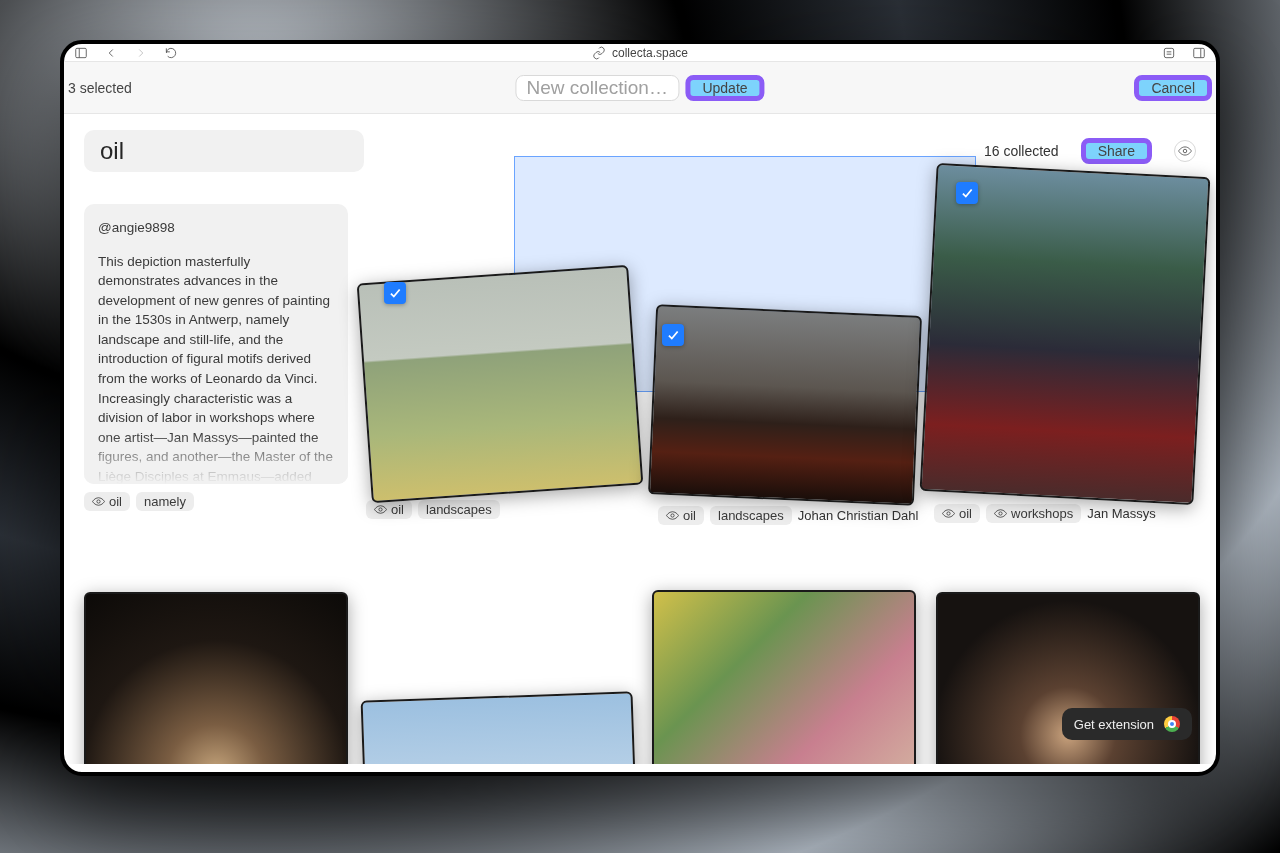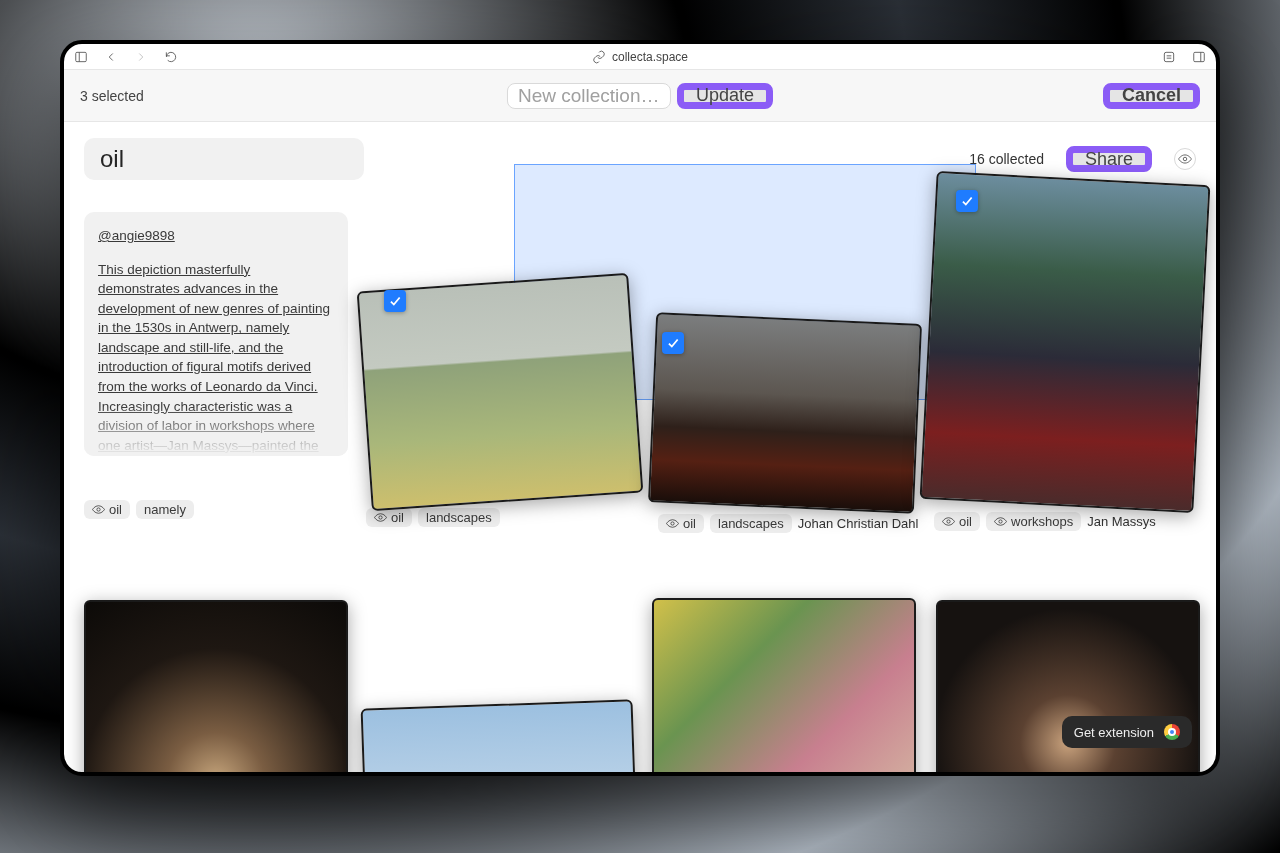--- a/index.html
+++ b/index.html
@@ -12,75 +12,74 @@
     position: absolute;
     top: 40px; left: 60px; width: 1160px; height: 736px;
     background: #fff;
     border: 4px solid #000;
     border-radius: 22px;
     overflow: hidden;
     box-shadow: 0 30px 80px rgba(0,0,0,0.5);
   }
   
   .browser-bar {
-    height: 26px;
+    height: 18px;
     display: flex; align-items: center;
     border-bottom: 1px solid #e6e6e6;
     padding: 0 10px;
     color: #555;
     font-size: 12px;
     position: relative;
   }
   .bb-left, .bb-right { display: flex; gap: 16px; align-items: center; }
   .bb-right { margin-left: auto; }
   .addr { position: absolute; left: 0; right: 0; text-align: center; color: #444; display: flex; gap: 6px; justify-content: center; align-items: center; }
   .icon-svg { width: 14px; height: 14px; stroke: #555; fill: none; stroke-width: 1.5; }
   .icon-svg.dim { stroke: #bbb; }
   
   .action-bar {
     height: 52px;
     background: #f7f7f7;
     border-bottom: 1px solid #e6e6e6;
     display: flex; align-items: center;
-    padding: 0 16px;
+    padding: 0 4px;
     font-size: 14px; color: #444;
   }
   .selection-count { flex: 0 0 auto; }
   .center-inputs { position: absolute; left: 50%; transform: translateX(-50%); display: flex; gap: 6px; align-items: center; }
   .text-input {
     width: 164px; height: 26px;
     border: 1px solid #d9d9d9; border-radius: 8px;
     background: #fff; padding: 0 10px; font-size: 19px; color: #333;
   }
   .text-input::placeholder { color: #a0a0a0; }
   .pill-btn {
     height: 26px; padding: 0 12px;
-    border: 7px solid #8b5cf6; border-radius: 8px;
-    background: #e5e5e5; font-size: 18px; color: #444;
+    border: 5px solid #8b5cf6; border-radius: 8px;
+    background: #7dd3fc; font-size: 14px; color: #444;
     display: inline-flex; align-items: center; cursor: pointer;
   }
-  .cancel-btn { margin-left: auto; font-weight: bold; }
+  .cancel-btn { margin-left: auto; }
   
   .content { position: relative; width: 100%; height: calc(100% - 78px); padding: 16px 20px 0; overflow: hidden; }
   .hdr-row { display: flex; align-items: center; margin-bottom: 14px; }
   .title-pill {
     display: inline-flex; align-items: center;
     height: 42px; padding: 0 16px;
     background: #f1f1f1; border-radius: 10px;
     font-size: 24px; font-weight: 500; color: #262626; min-width: 280px;
   }
   .hdr-right { margin-left: auto; display: flex; align-items: center; gap: 22px; font-size: 14px; color: #333; }
   .eye-circle { width: 22px; height: 22px; border: 1px solid #d9d9d9; border-radius: 50%; display: flex; align-items: center; justify-content: center; }
   
   .note-card {
-    position: absolute; left: 20px; top: 90px; width: 264px; height: 244px;
+    position: absolute; left: 20px; top: 90px; width: 264px; height: 280px;
     background: #f1f1f1; border-radius: 10px; padding: 14px;
     font-size: 13.5px; color: #3a3a3a; line-height: 1.45;
     overflow: hidden;
-    text-decoration: underline;
   }
   .note-user { font-weight: 500; margin-bottom: 14px; }
   .note-fade { position: absolute; left: 0; right: 0; bottom: 0; height: 50px; background: linear-gradient(to bottom, rgba(241,241,241,0), #f1f1f1); }
   .note-tags { position: absolute; left: 20px; top: 378px; display: flex; gap: 6px; }
   .tag {
     display: inline-flex; align-items: center; gap: 4px;
     background: #ededed; border-radius: 6px; padding: 2px 8px;
     font-size: 13px; color: #3a3a3a;
   }
   .tag svg { width: 13px; height: 13px; stroke: #3a3a3a; fill: none; stroke-width: 1.5; }

